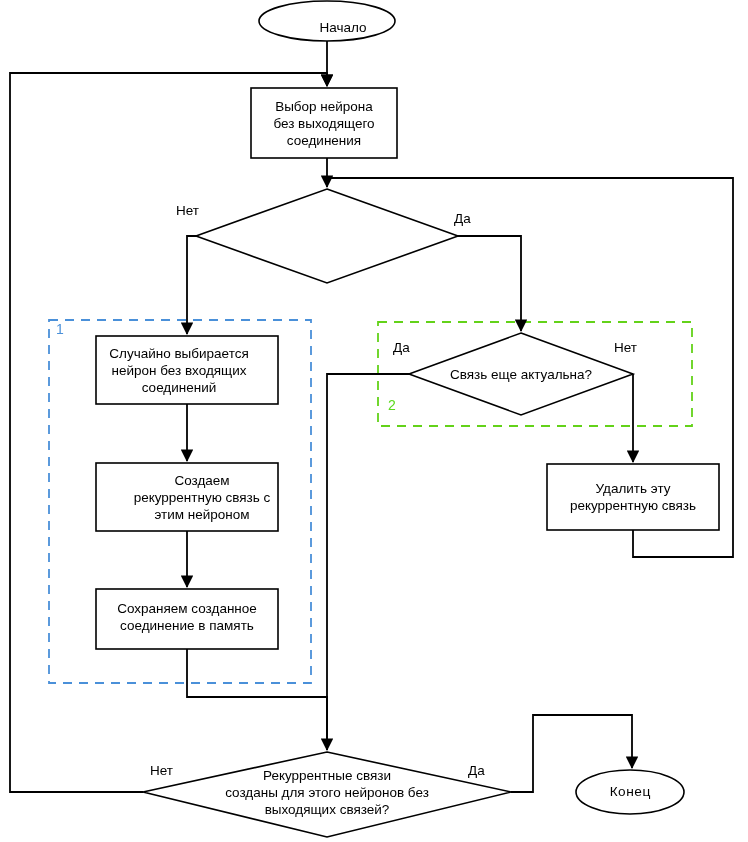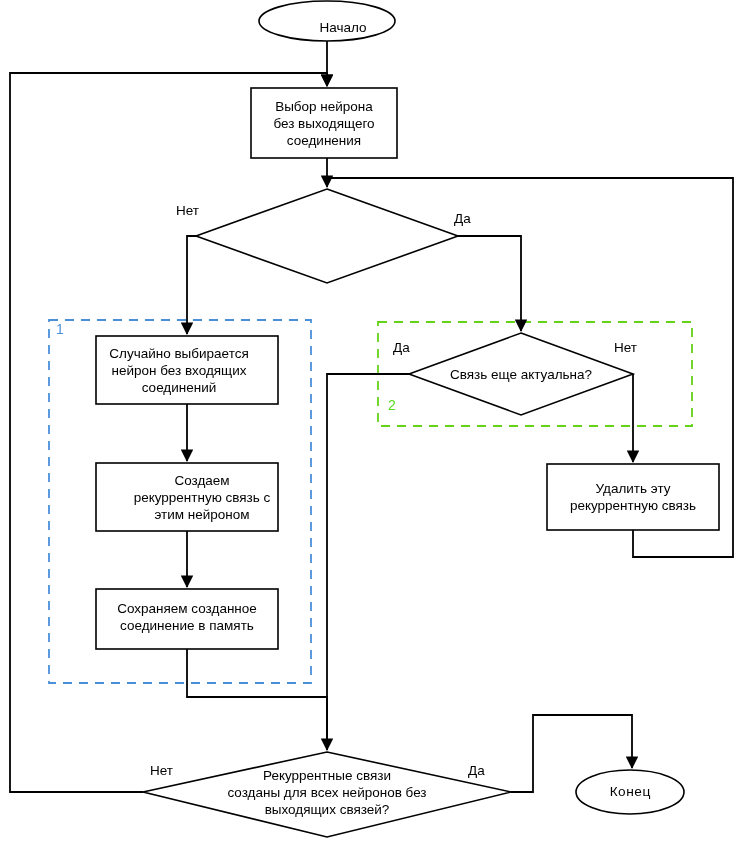--- a/index.html
+++ b/index.html
@@ -129,21 +129,21 @@
 
   <div class="node-text" style="left:96px; top:589px; width:182px; height:55px;">Сохраняем созданное
 соединение в память</div>
 
   <div class="node-text" style="left:409px; top:358px; width:224px; height:32px;text-align:right;">Связь еще актуальна?</div>
 
   <div class="node-text" style="left:547px; top:464px; width:172px; height:66px;">Удалить эту
 рекуррентную связь</div>
 
   <div class="node-text" style="left:155px; top:760px; width:344px; height:64px;">Рекуррентные связи
-созданы для всех нейронов без
+созданы для этого нейронов без
 выходящих связей?</div>
 
   <div class="node-text" style="left:576px; top:772px; width:108px; height:40px;font-family:Liberation Mono, monospace;">Конец</div>
 
   <div class="edge-label" style="left:176px; top:203px;">Нет</div>
 
   <div class="edge-label" style="left:454px; top:211px;">Да</div>
 
   <div class="edge-label" style="left:393px; top:340px;">Да</div>
 

